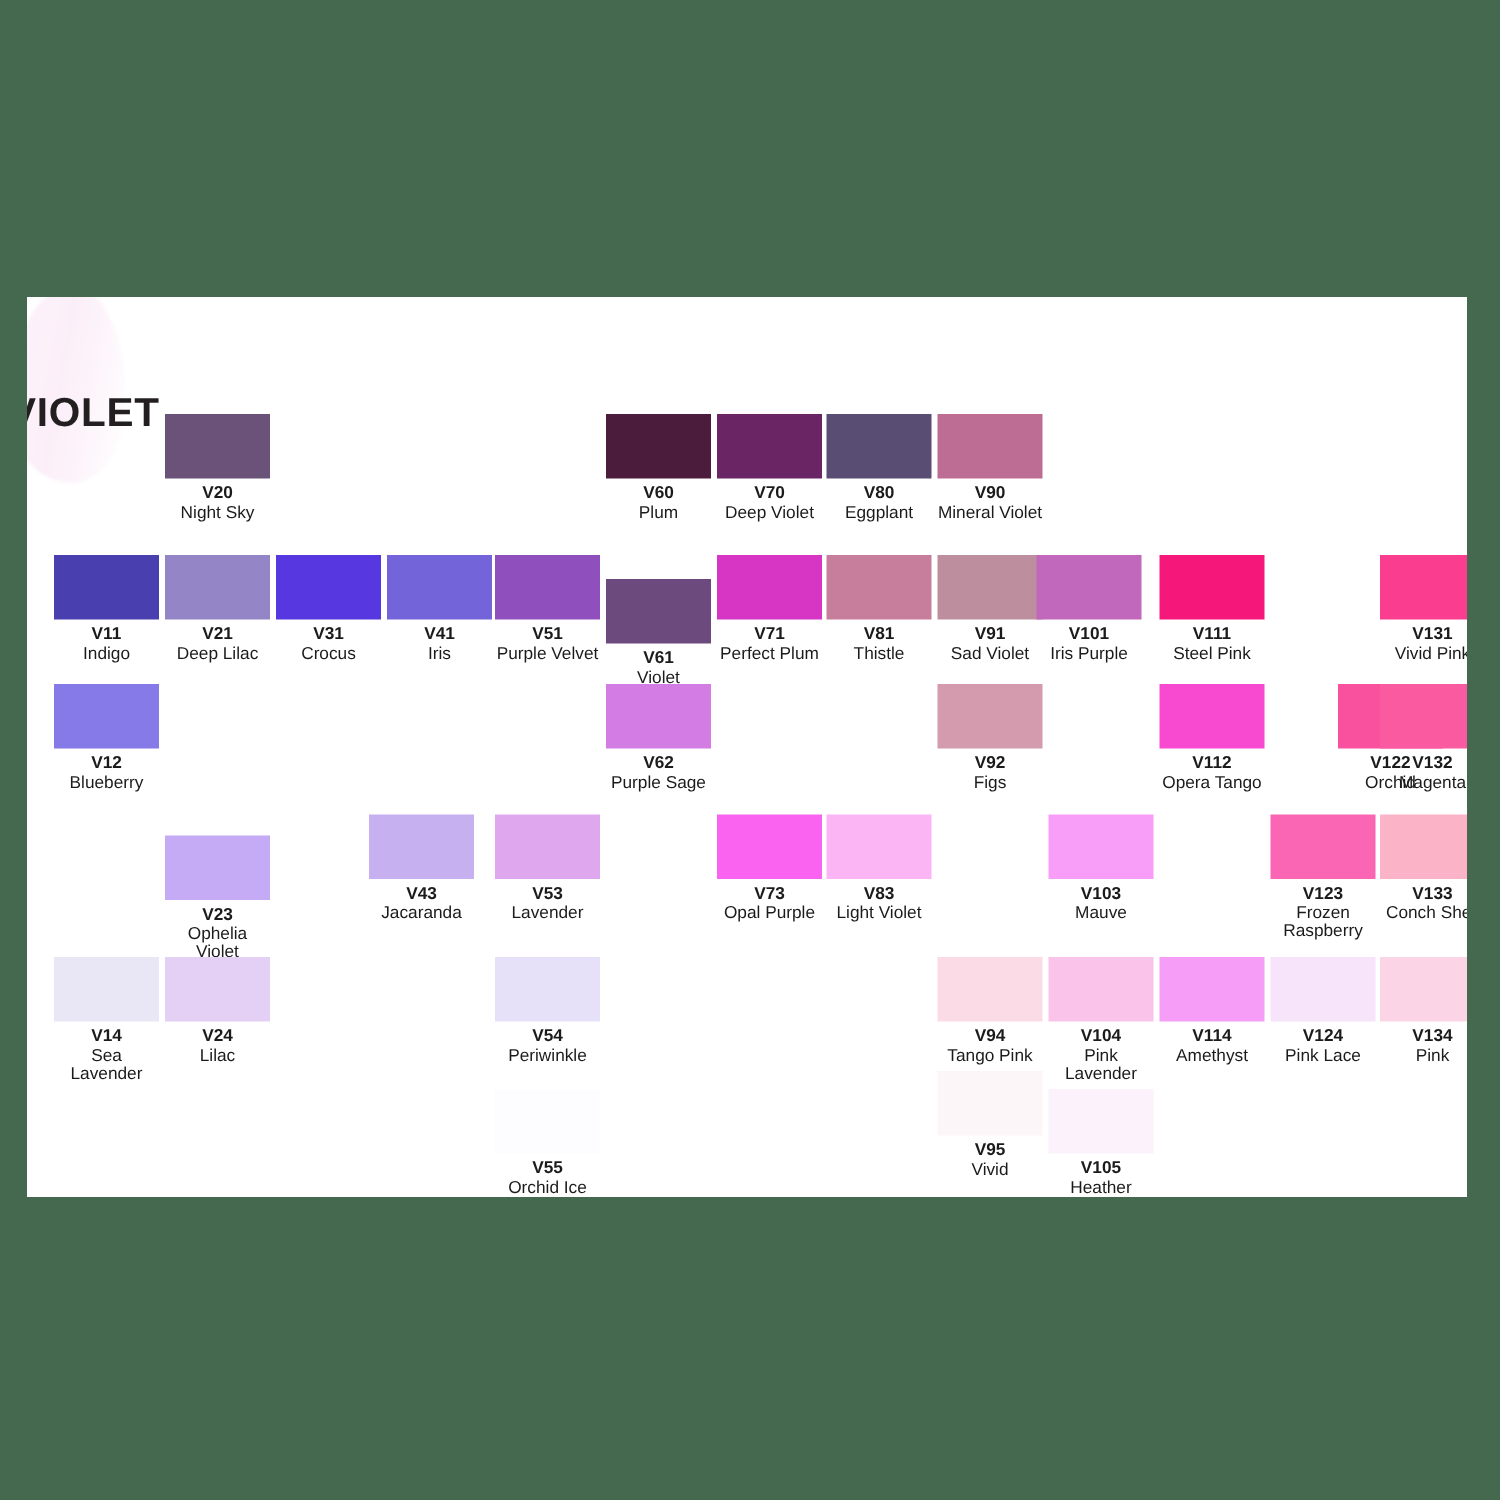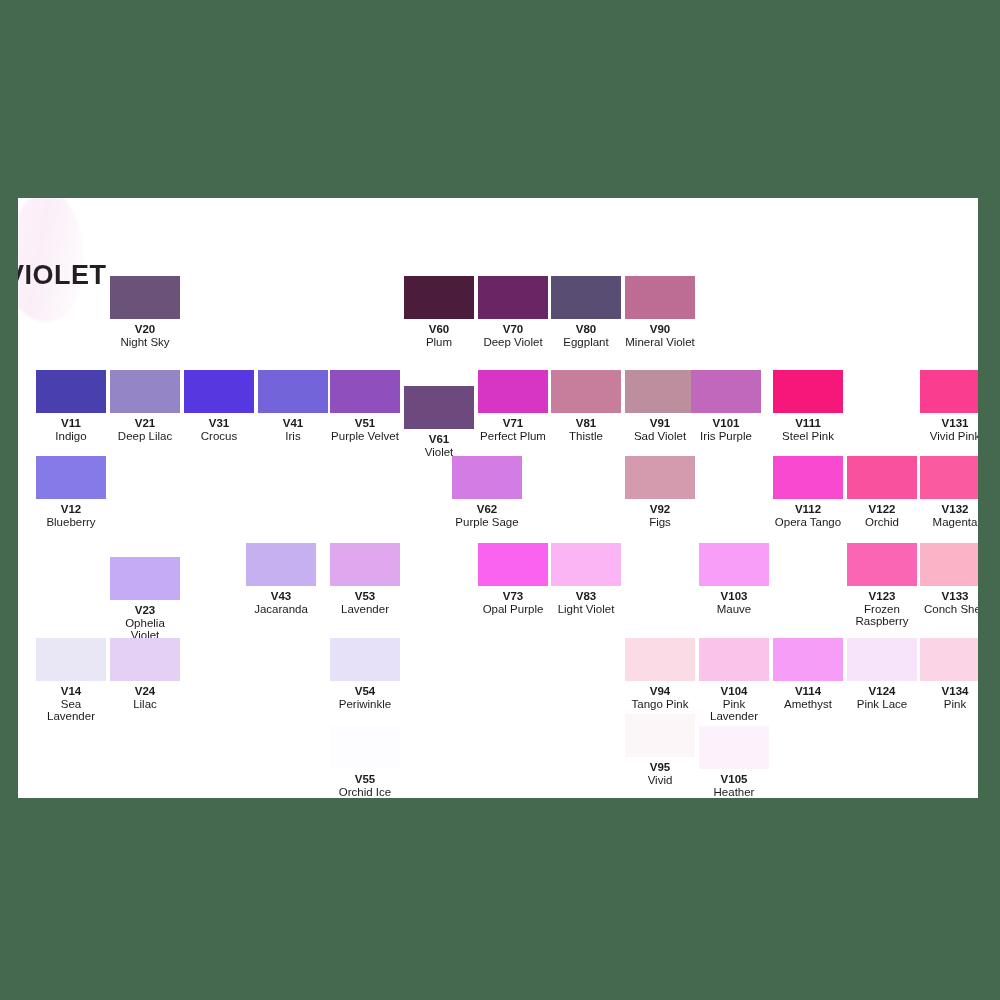--- a/index.html
+++ b/index.html
@@ -196,42 +196,42 @@
           <span class="nm">Vivid Pink</span>
         </div>
       </div>
       <div class="cell" style="left: 18px; top: 258px;">
         <div class="sw" style="background: rgb(134, 121, 232); width: 70px; height: 43px;"></div>
         <div class="lbl">
           <span class="code">V12</span>
           <span class="nm">Blueberry</span>
         </div>
       </div>
-      <div class="cell" style="left: 386px; top: 258px; margin-left: 48px;">
+      <div class="cell" style="left: 386px; top: 258px;">
         <div class="sw" style="background: rgb(211, 124, 227); width: 70px; height: 43px;"></div>
         <div class="lbl">
           <span class="code">V62</span>
           <span class="nm">Purple Sage</span>
         </div>
       </div>
       <div class="cell" style="left: 607px; top: 258px;">
         <div class="sw" style="background: rgb(212, 154, 174); width: 70px; height: 43px;"></div>
         <div class="lbl">
           <span class="code">V92</span>
           <span class="nm">Figs</span>
         </div>
       </div>
       <div class="cell" style="left: 755px; top: 258px;">
         <div class="sw" style="background: rgb(247, 74, 208); width: 70px; height: 43px;"></div>
         <div class="lbl">
           <span class="code">V112</span>
           <span class="nm">Opera Tango</span>
         </div>
       </div>
-      <div class="cell" style="left: 829px; top: 258px;">
+      <div class="cell" style="left: 874px; top: 258px;">
         <div class="sw" style="background: rgb(249, 81, 158); width: 70px; height: 43px;"></div>
         <div class="lbl">
           <span class="code">V122</span>
           <span class="nm">Orchid</span>
         </div>
       </div>
       <div class="cell" style="left: 902px; top: 258px;">
         <div class="sw" style="background: rgb(250, 91, 160); width: 70px; height: 43px;"></div>
         <div class="lbl">
           <span class="code">V132</span>

